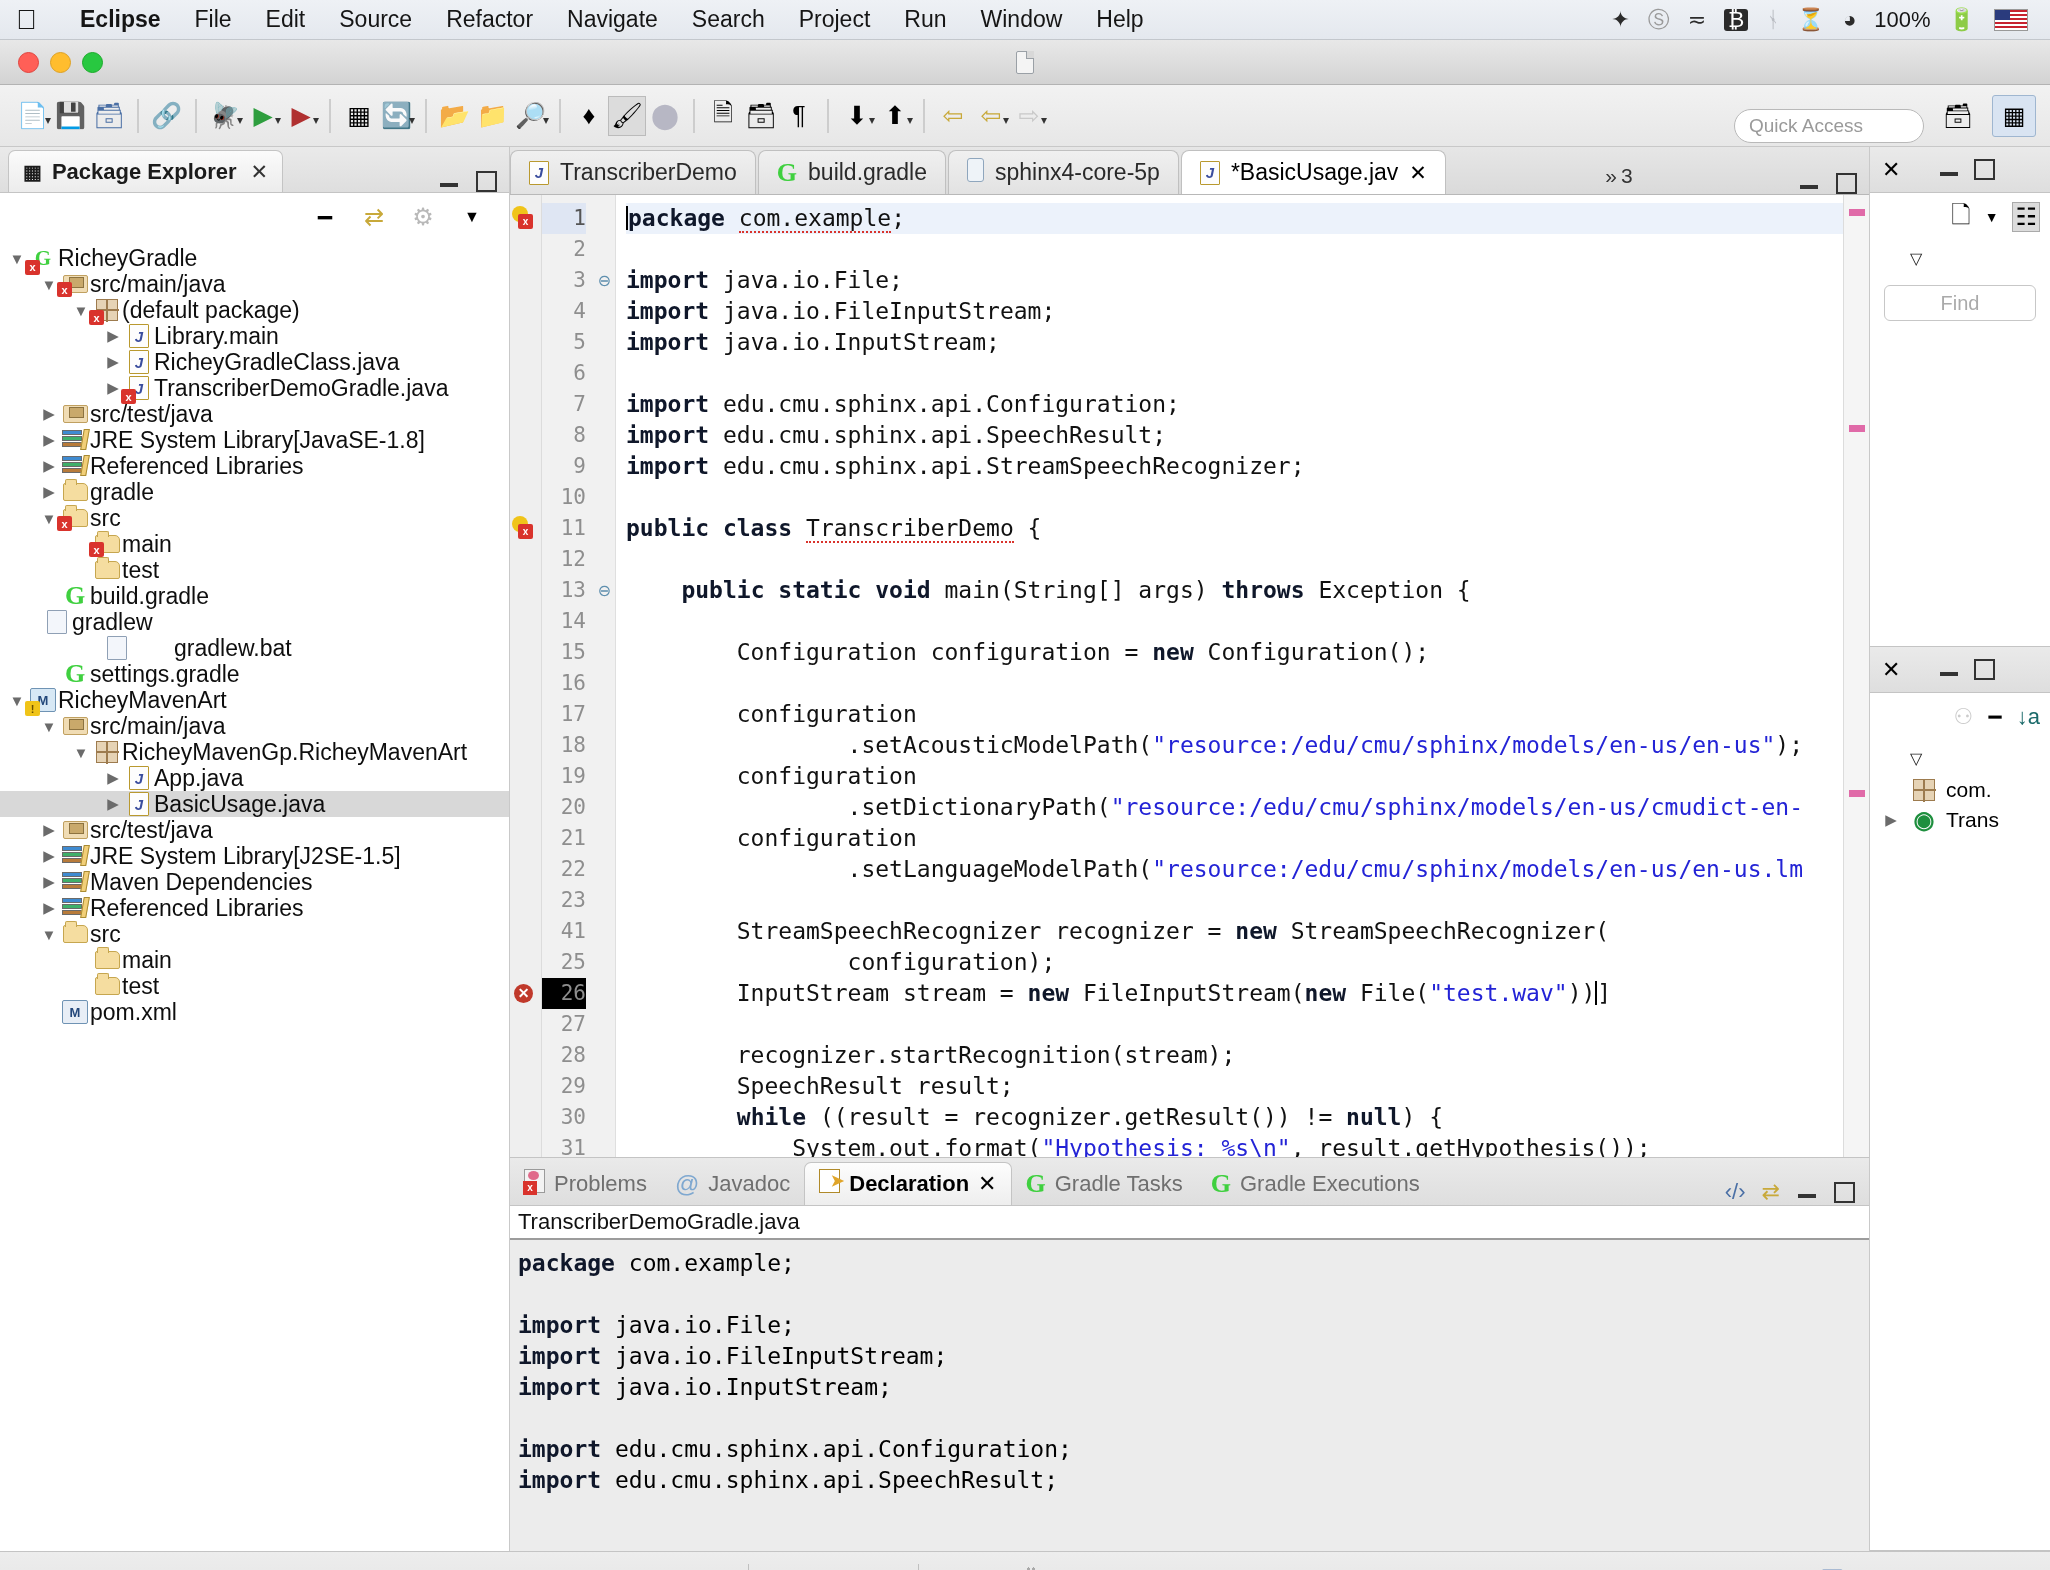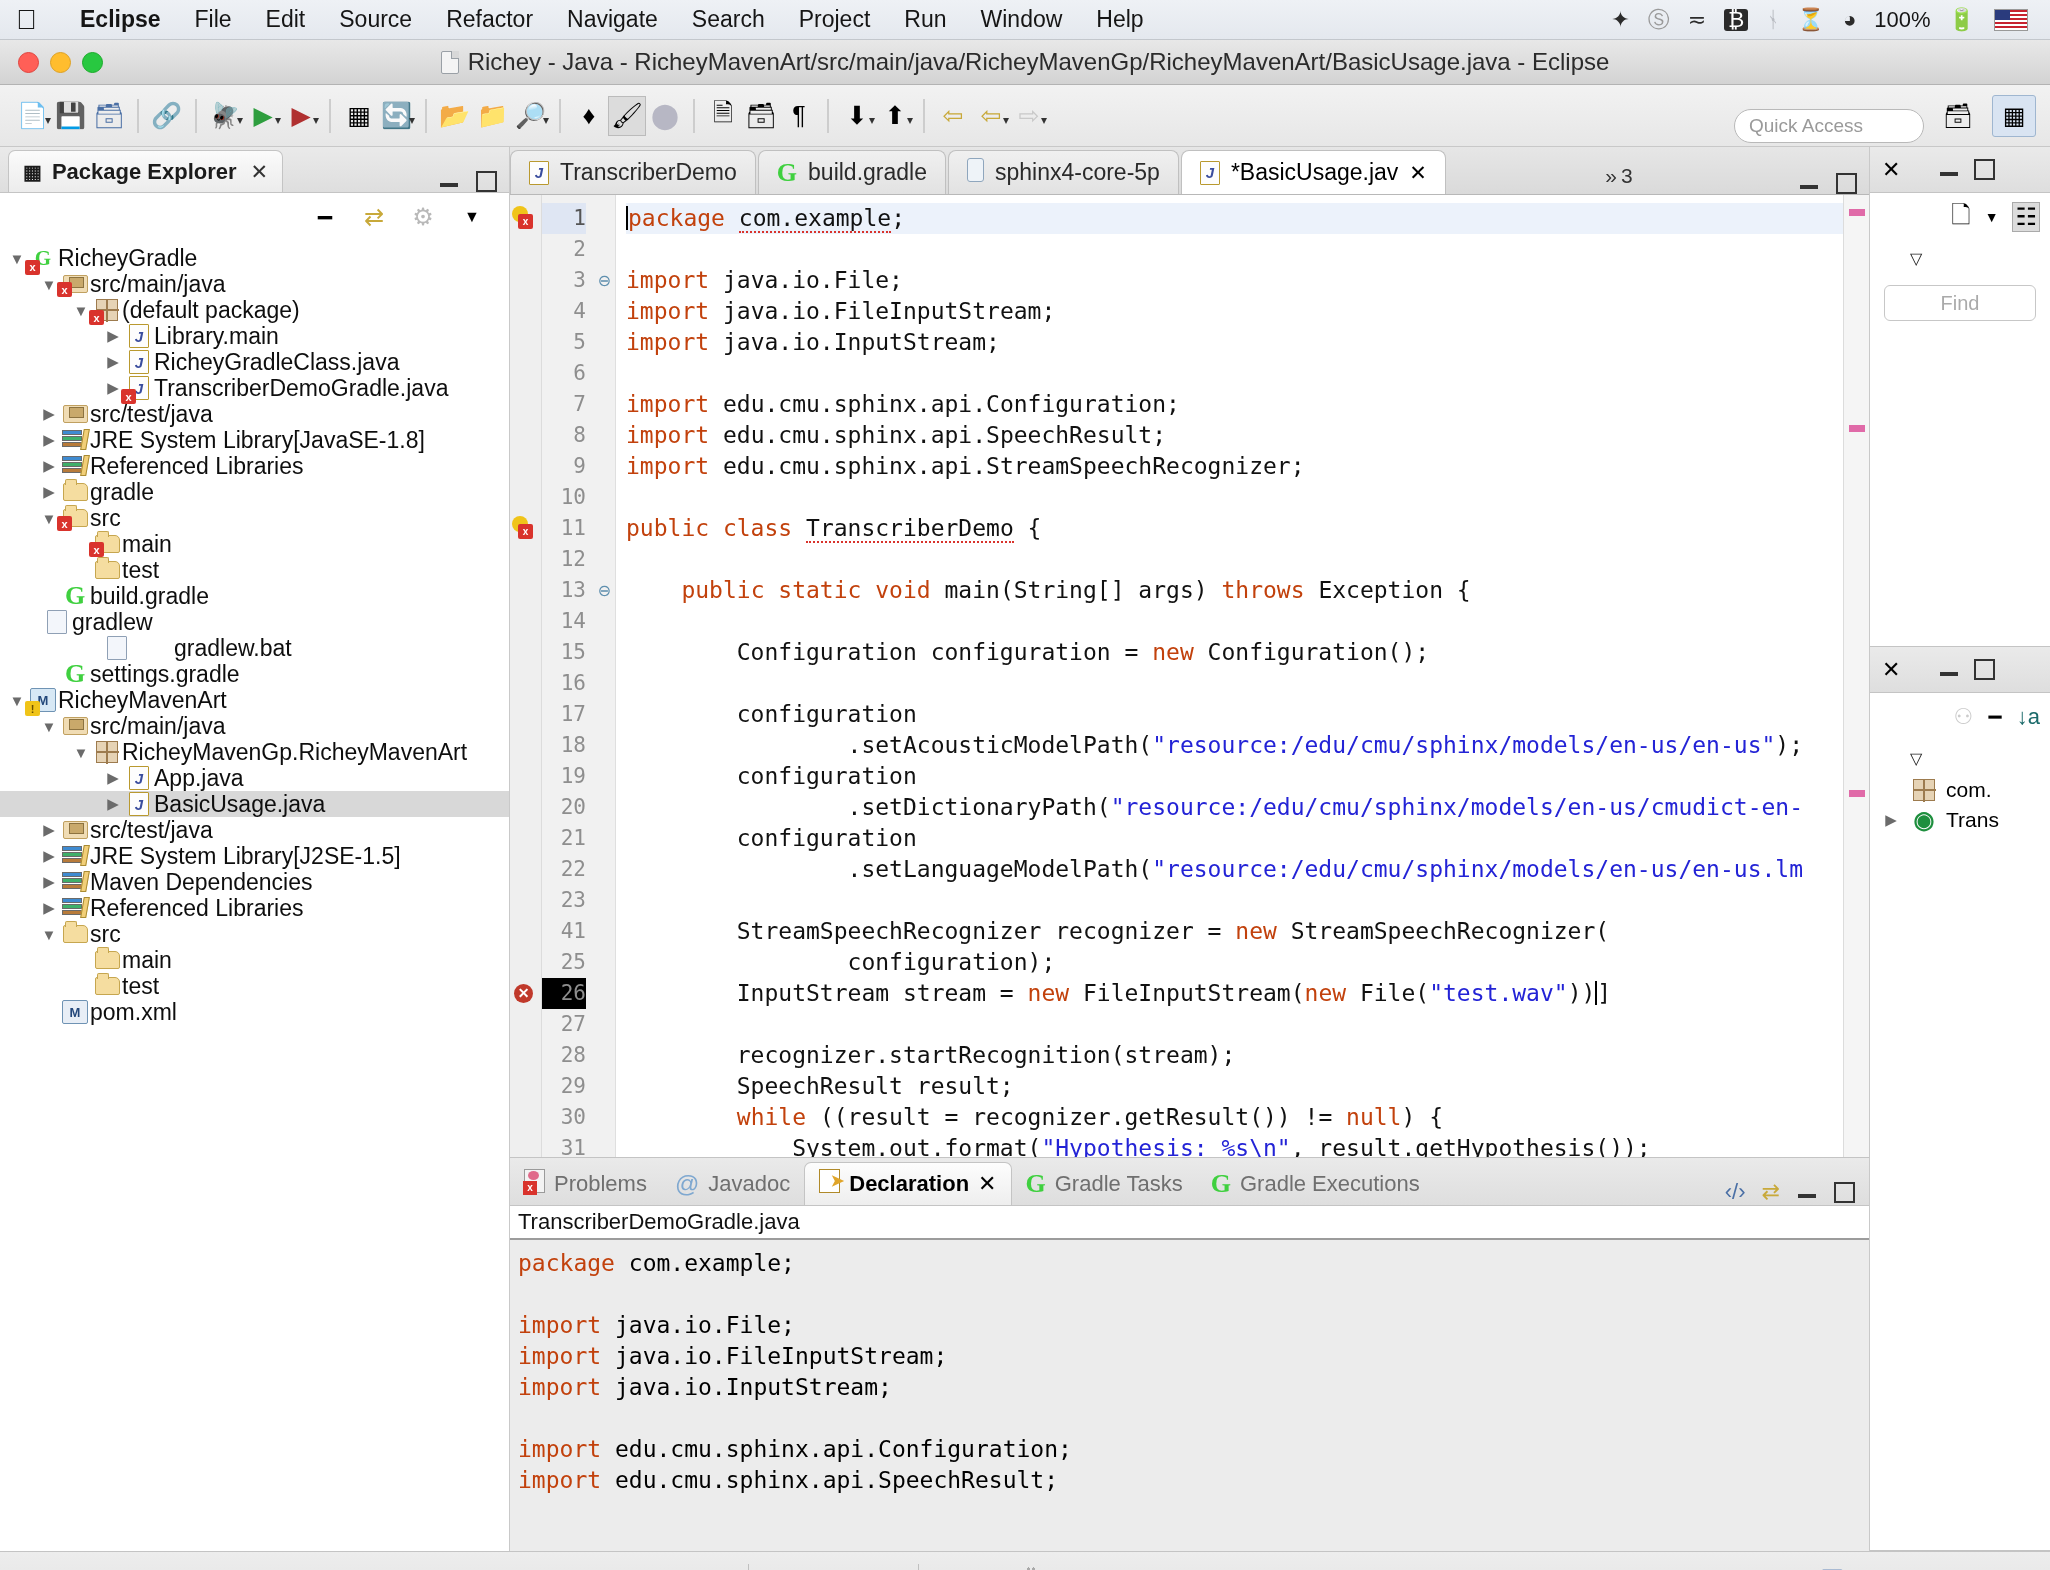--- a/index.html
+++ b/index.html
@@ -137,21 +137,21 @@
   #gutter { width:52px; background:#f1f1f1; text-align:right; padding:8px 8px 0 0; flex:0 0 52px;
             font-family:"DejaVu Sans Mono", monospace; font-size:21px; color:#8e8e8e; }
   #fold-col { width:22px; background:#f1f1f1; padding-top:8px; flex:0 0 22px; border-right:1px solid #dfdfdf;}
   #code { flex:1; padding:8px 0 0 10px; font-family:"DejaVu Sans Mono", monospace; font-size:23px;
           color:#111; white-space:pre; overflow:hidden; min-width:0; }
   .cline { height:31px; line-height:31px; }
   .cline.hl { background:#ecf2fb; }
   .gl { height:31px; line-height:31px; }
   .gl.cur { background:#dfe6f3; color:#555; }
   .gl.errl { background:#000000; }
-  .kw  { color:#c2410c; font-weight:normal; }
+  .kw  { color:#0f172a; font-weight:bold; }
   .str { color:#2323d6; }
   .err-underline { border-bottom:2px dotted #d9332c; }
   #overview-ruler { width:26px; background:#f5f5f5; border-left:1px solid #dcdcdc; flex:0 0 26px; position:relative;}
   .ov-mark { position:absolute; right:4px; width:16px; height:7px; background:#e06aa8; }
   .code-caret { display:inline-block; width:2px; height:24px; background:#000; vertical-align:-4px; }
 
   
   #bottom-view { flex:1; display:flex; flex-direction:column; background:#fff; border-right:1px solid #c9c9c9;
                  border-top:1px solid #c4c4c4; min-height:0; }
   #bv-tabrow { height:48px; display:flex; align-items:flex-end;
@@ -220,21 +220,20 @@
 </div>
 
 <div id="window-titlebar">
   <div class="traffic">
     <span class="tl red"></span>
     <span class="tl yellow"></span>
     <span class="tl green"></span>
   </div>
   <div id="window-title-wrap">
     <span class="doc-glyph"></span>
-    <span>Richey - Java - RicheyMavenArt/src/main/java/RicheyMavenGp/RicheyMavenArt/BasicUsage.java - Eclipse</span>
   </div>
 </div>
 
 <div id="eclipse-toolbar">
   <span class="tb-btn caret">📄</span>
   <span class="tb-btn" style="color:#4a6fa5;">💾</span>
   <span class="tb-btn" style="color:#4a6fa5;">🗃</span>
   <span class="tb-sep"></span>
   <span class="tb-btn">🔗</span>
   <span class="tb-sep"></span>

